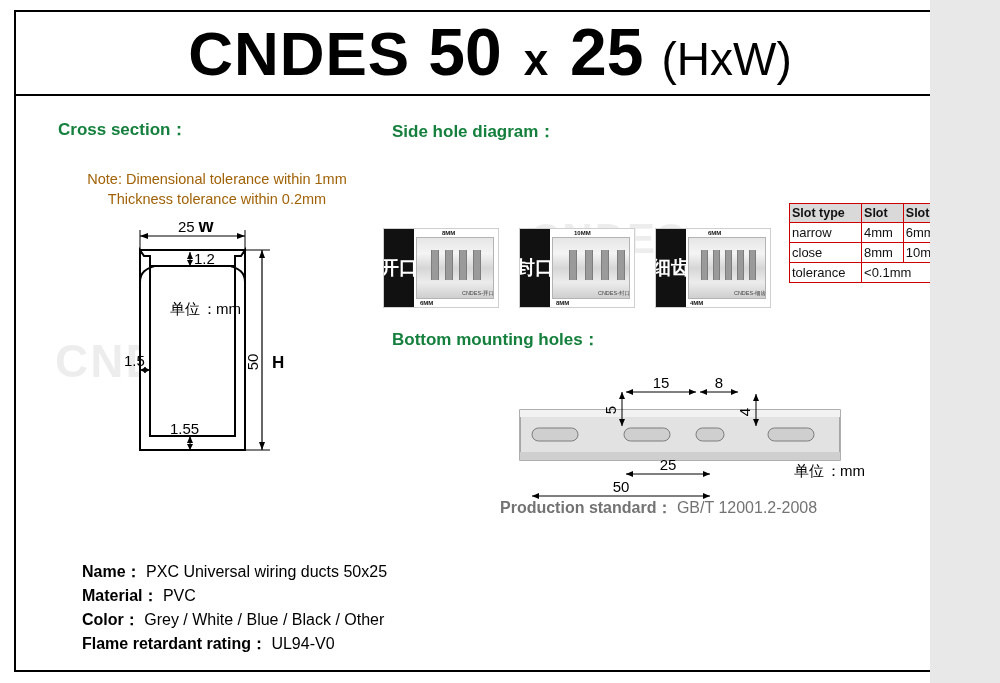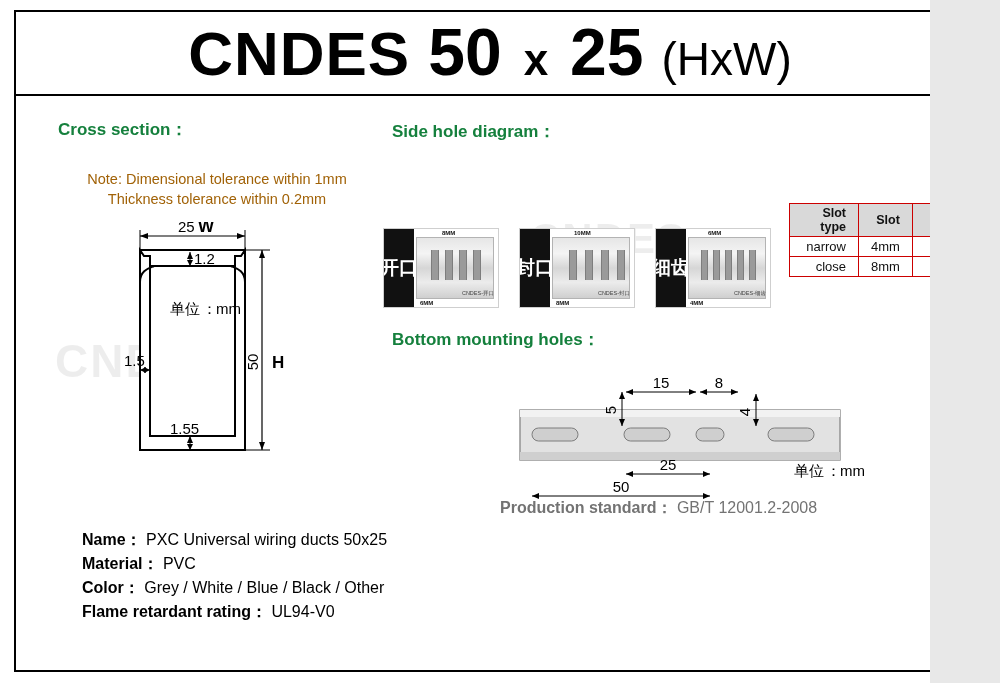--- a/index.html
+++ b/index.html
@@ -203,22 +203,22 @@
     left: 789px;
     top: 203px;
     width: 192px;
     border: 1.5px solid #cc0000;
     border-collapse: collapse;
     background: #fff;
   }
   #slot-table td, #slot-table th {
     border: 1px solid #cc0000;
     font-size: 13px;
-    text-align: right;
-    padding: 2px 12px;
+    text-align: left;
+    padding: 2px 2px;
     color: #111;
     font-weight: normal;
     font-family: "Liberation Sans", sans-serif;
   }
   #slot-table thead th {
     background: #d9d9d9;
     font-weight: bold;
     font-size: 12.5px;
   }
   #slot-table td.tolerance-label { }
@@ -229,21 +229,21 @@
     left: 500px;
     top: 370px;
     width: 420px;
     height: 145px;
   }
 
   
   .spec-left {
     position: absolute;
     left: 82px;
-    top: 528px;
+    top: 560px;
     font-size: 16px;
     line-height: 24px;
     color: #000;
   }
   .spec-right {
     position: absolute;
     left: 500px;
     top: 496px;
     font-size: 16px;
     line-height: 24px;
@@ -392,20 +392,24 @@
       <tr>
         <td>narrow</td>
         <td>4mm</td>
         <td>6mm</td>
       </tr>
       <tr>
         <td>close</td>
         <td>8mm</td>
         <td>10mm</td>
       </tr>
+      <tr>
+        <td class="tolerance-label">tolerance</td>
+        <td colspan="2">&lt;0.1mm</td>
+      </tr>
     </tbody>
   </table>
 
   <div id="bottom-wrap">
     <svg width="420" height="145" viewBox="0 0 420 145" xmlns="http://www.w3.org/2000/svg">
 
       <rect x="20" y="40" width="320" height="50" fill="#e2e2e2" stroke="#8d8d8d" stroke-width="1.4"></rect>
       <rect x="20" y="40" width="320" height="7" fill="#f2f2f2"></rect>
       <rect x="20" y="82" width="320" height="8" fill="#cfcfcf"></rect>
 

